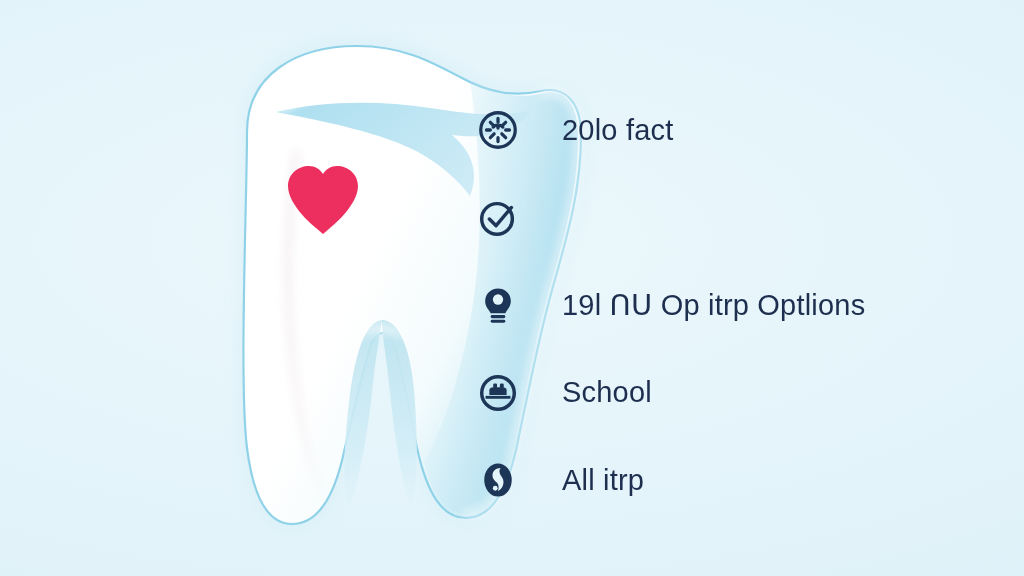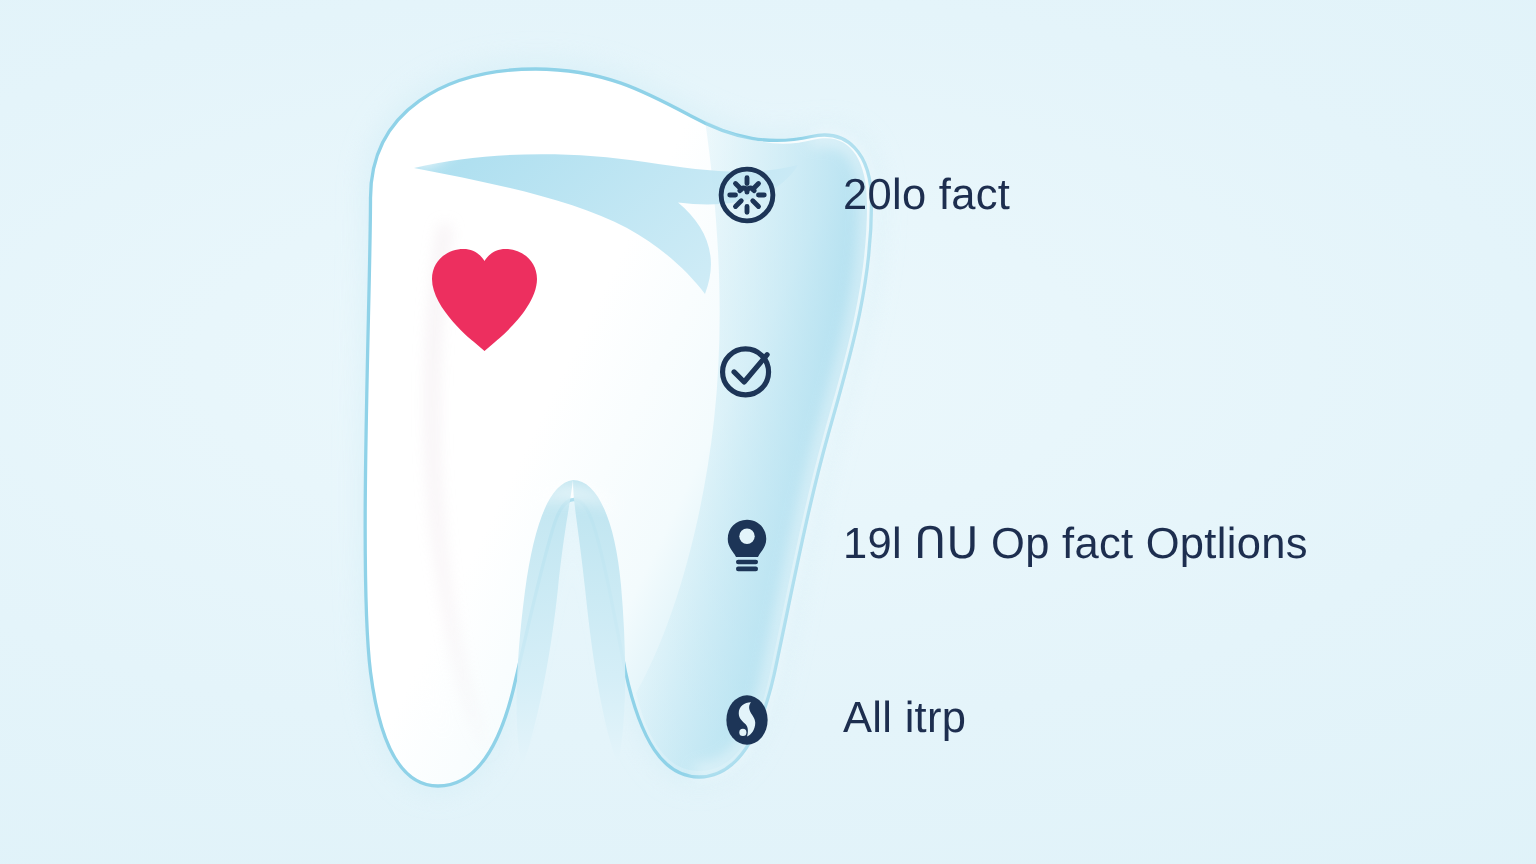--- a/index.html
+++ b/index.html
@@ -178,23 +178,35 @@
 
     <div class="row">
       <span class="row-icon">
         <svg viewBox="0 0 48 48" width="44" height="44">
           <path d="M24 6 C16 6 10 12 10 20 C10 26 14 29 16 33 L32 33 C34 29 38 26 38 20 C38 12 32 6 24 6 Z" fill="#1d3557"></path>
           <circle cx="24" cy="18" r="5.6" fill="#e3f4fa"></circle>
           <rect x="16" y="35" width="16" height="3.4" rx="1.6" fill="#1d3557"></rect>
           <rect x="16" y="40" width="16" height="3.4" rx="1.6" fill="#1d3557"></rect>
         </svg>
       </span>
-      <span class="row-label">19l ՈՍ Op fact Optlions</span>
-    </div>
-
+      <span class="row-label">19l ՈՍ Op itrp Optlions</span>
+    </div>
+
+    <div class="row">
+      <span class="row-icon">
+        <svg viewBox="0 0 48 48" width="46" height="46">
+          <circle cx="24" cy="24" r="17" fill="none" stroke="#1d3557" stroke-width="3.6"></circle>
+          <path d="M11 27 L37 27 L37 30 L11 30 Z" fill="#1d3557"></path>
+          <path d="M15 21 C15 19 17 18 19 18 L29 18 C31 18 33 19 33 21 L33 26 L15 26 Z" fill="#1d3557"></path>
+          <rect x="19" y="14" width="4" height="5" rx="1.4" fill="#1d3557"></rect>
+          <rect x="26" y="14" width="4" height="5" rx="1.4" fill="#1d3557"></rect>
+        </svg>
+      </span>
+      <span class="row-label">School</span>
+    </div>
 
     <div class="row">
       <span class="row-icon">
         <svg viewBox="0 0 48 48" width="44" height="44">
           <ellipse cx="24" cy="24" rx="15" ry="18" fill="#1d3557"></ellipse>
           <path d="M27 11 C22 11 18 14 18 19 C18 23 21 25 23 27
                    C25 29 25 33 24 36 C27 35 30 31 30 26
                    C30 22 27 20 26 17 C25 14 26 12 27 11 Z" fill="#e3f4fa"></path>
           <circle cx="21" cy="33" r="2.6" fill="#e3f4fa"></circle>
         </svg>

